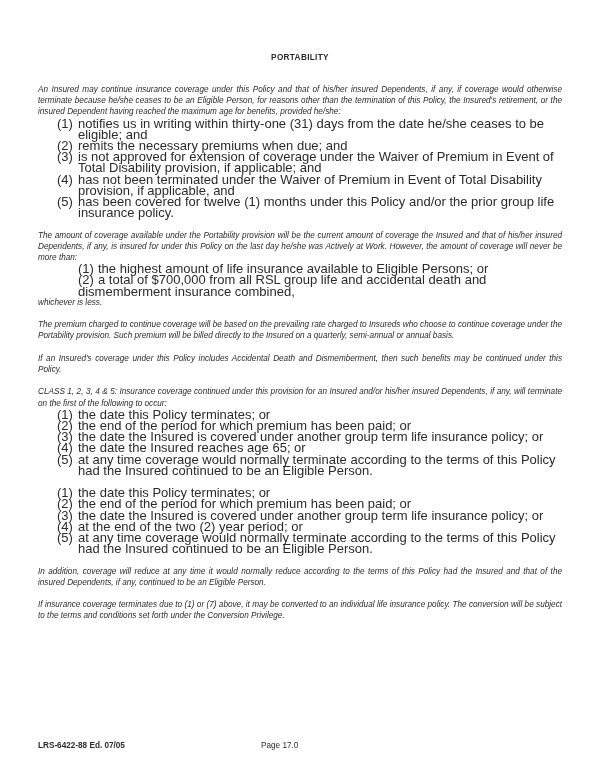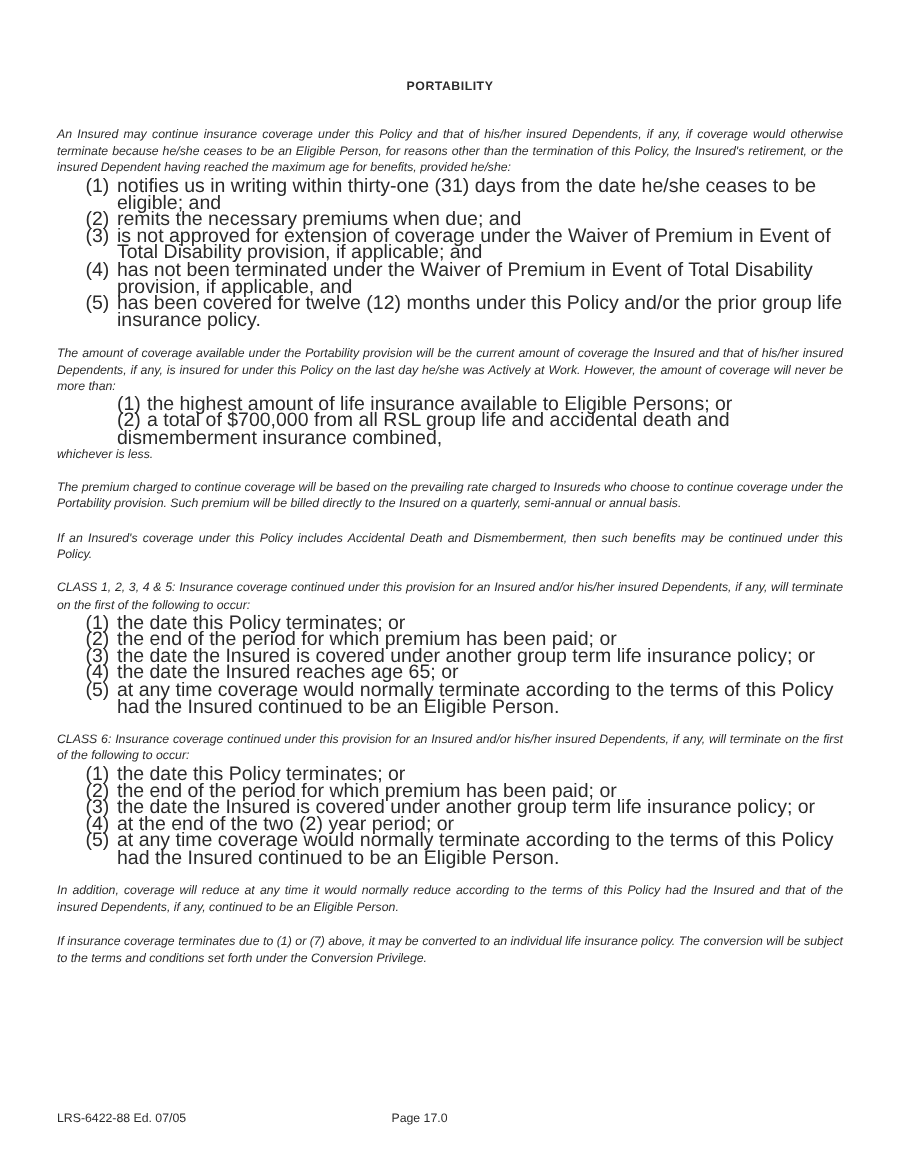--- a/index.html
+++ b/index.html
@@ -76,20 +76,21 @@
     top: 740px;
     width: 524px;
     font-size: 8.2px;
     line-height: 11px;
   }
   .footer-left {
     position: absolute;
     left: 0;
     top: 0;
     white-space: nowrap;
+    font-weight: bold;
   }
   .footer-center {
     position: absolute;
     left: 223px;
     top: 0;
     white-space: nowrap;
   }
 </style>
 </head>
 <body>
@@ -98,21 +99,21 @@
 
   <div class="content">
     <div class="doc-title">PORTABILITY</div>
     <div id="blocks">
         <p class="para">An Insured may continue insurance coverage under this Policy and that of his/her insured Dependents, if any, if coverage would otherwise terminate because he/she ceases to be an Eligible Person, for reasons other than the termination of this Policy, the Insured's retirement, or the insured Dependent having reached the maximum age for benefits, provided he/she:</p>
         <ul class="list">
           <li class="list-item"><span class="num">(1)</span><span>notifies us in writing within thirty-one (31) days from the date he/she ceases to be eligible; and</span></li>
           <li class="list-item"><span class="num">(2)</span><span>remits the necessary premiums when due; and</span></li>
           <li class="list-item"><span class="num">(3)</span><span>is not approved for extension of coverage under the Waiver of Premium in Event of Total Disability provision, if applicable; and</span></li>
           <li class="list-item"><span class="num">(4)</span><span>has not been terminated under the Waiver of Premium in Event of Total Disability provision, if applicable, and</span></li>
-          <li class="list-item"><span class="num">(5)</span><span>has been covered for twelve (12) months under this Policy and/or the prior group life insurance policy.</span></li>
+          <li class="list-item"><span class="num">(5)</span><span>has been covered for twelve (1) months under this Policy and/or the prior group life insurance policy.</span></li>
         </ul>
         <div class="para-gap"></div>
         <p class="para">The amount of coverage available under the Portability provision will be the current amount of coverage the Insured and that of his/her insured Dependents, if any, is insured for under this Policy on the last day he/she was Actively at Work. However, the amount of coverage will never be more than:</p>
         <ul class="list list-plain">
           <li class="list-item"><span class="num">(1)</span><span>the highest amount of life insurance available to Eligible Persons; or</span></li>
           <li class="list-item"><span class="num">(2)</span><span>a total of $700,000 from all RSL group life and accidental death and dismemberment insurance combined,</span></li>
         </ul>
         <p class="para">whichever is less.</p>
         <div class="para-gap"></div>
         <p class="para">The premium charged to continue coverage will be based on the prevailing rate charged to Insureds who choose to continue coverage under the Portability provision.  Such premium will be billed directly to the Insured on a quarterly, semi-annual or annual basis.</p>
@@ -121,21 +122,20 @@
         <div class="para-gap"></div>
         <p class="para">CLASS 1, 2, 3, 4 &amp; 5:  Insurance coverage continued under this provision for an Insured and/or his/her insured Dependents, if any, will terminate on the first of the following to occur:</p>
         <ul class="list">
           <li class="list-item"><span class="num">(1)</span><span>the date this Policy terminates; or</span></li>
           <li class="list-item"><span class="num">(2)</span><span>the end of the period for which premium has been paid; or</span></li>
           <li class="list-item"><span class="num">(3)</span><span>the date the Insured is covered under another group term life insurance policy; or</span></li>
           <li class="list-item"><span class="num">(4)</span><span>the date the Insured reaches age 65; or</span></li>
           <li class="list-item"><span class="num">(5)</span><span>at any time coverage would normally terminate according to the terms of this Policy had the Insured continued to be an Eligible Person.</span></li>
         </ul>
         <div class="para-gap"></div>
-        <p class="para">CLASS 6:  Insurance coverage continued under this provision for an Insured and/or his/her insured Dependents, if any, will terminate on the first of the following to occur:</p>
         <ul class="list">
           <li class="list-item"><span class="num">(1)</span><span>the date this Policy terminates; or</span></li>
           <li class="list-item"><span class="num">(2)</span><span>the end of the period for which premium has been paid; or</span></li>
           <li class="list-item"><span class="num">(3)</span><span>the date the Insured is covered under another group term life insurance policy; or</span></li>
           <li class="list-item"><span class="num">(4)</span><span>at the end of the two (2) year period; or</span></li>
           <li class="list-item"><span class="num">(5)</span><span>at any time coverage would normally terminate according to the terms of this Policy had the Insured continued to be an Eligible Person.</span></li>
         </ul>
         <div class="para-gap"></div>
         <p class="para">In addition, coverage will reduce at any time it would normally reduce according to the terms of this Policy had the Insured and that of the insured Dependents, if any, continued to be an Eligible Person.</p>
         <div class="para-gap"></div>

